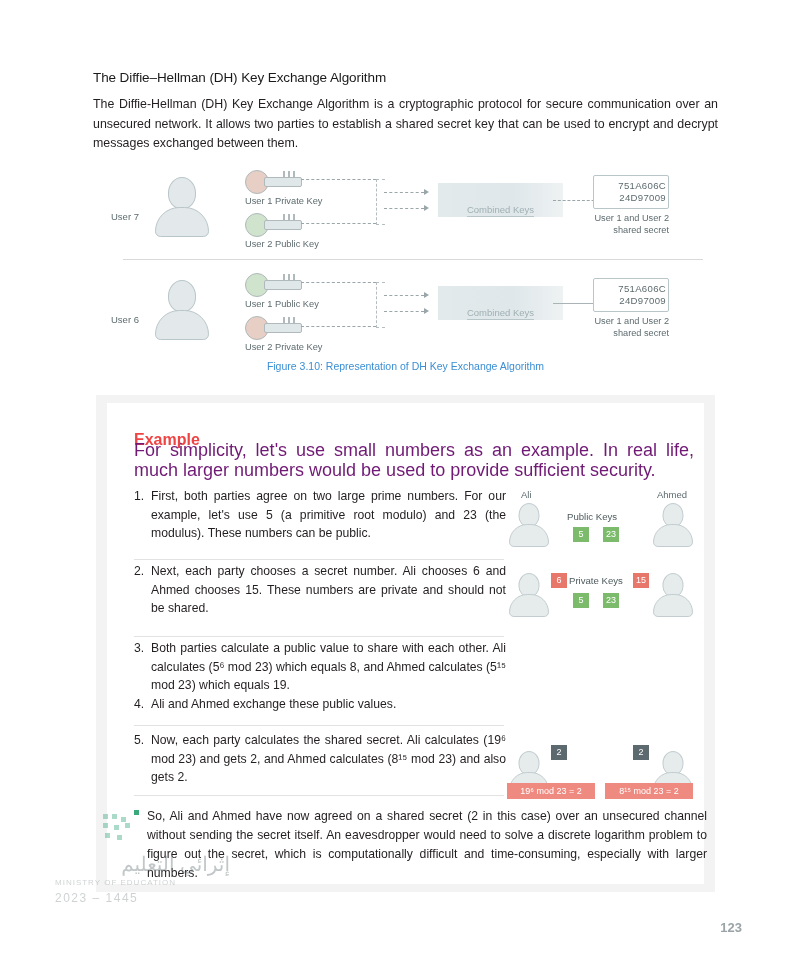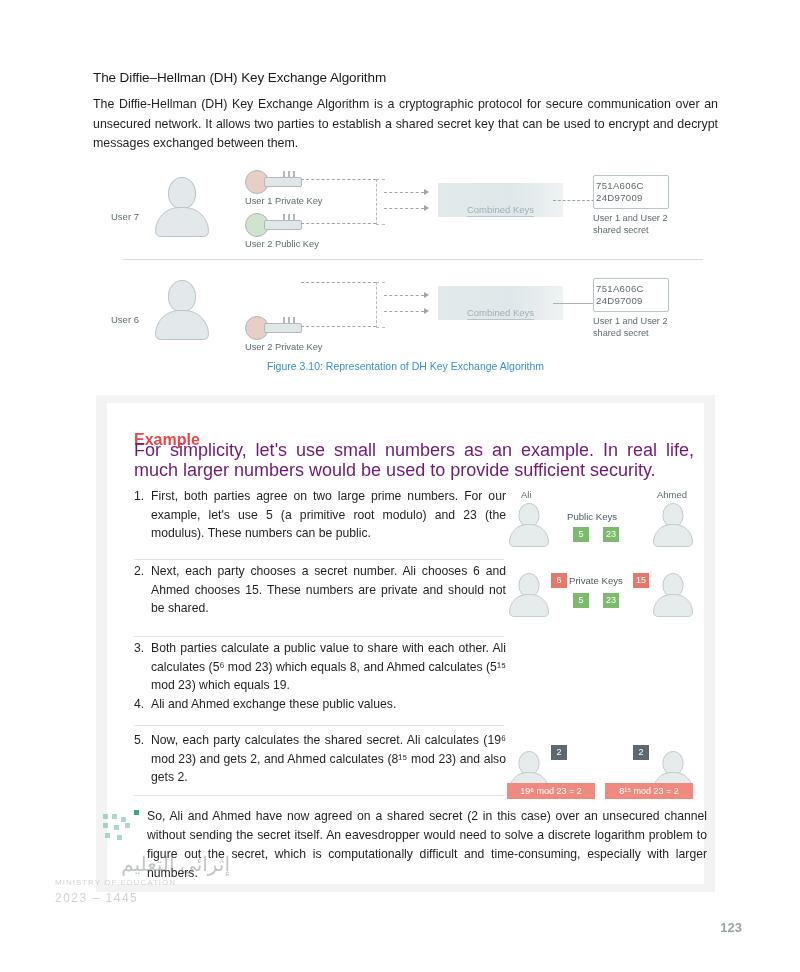--- a/index.html
+++ b/index.html
@@ -59,21 +59,21 @@
   .key-caption{font-size:9.3px;color:#5d6b6e;margin-top:4px;white-space:nowrap;}
 
   .combined{
     position:absolute;width:125px;height:34px;
     background:linear-gradient(90deg,#e2eaec 0%,#dfe7ea 60%,#eef2f3 100%);
     display:flex;align-items:flex-end;justify-content:center;
     font-size:9.5px;color:#9fb0b4;
   }
   .combined span{border-bottom:1px solid #b9c6c9;padding-bottom:1px;}
 
-  .secretbox{position:absolute;width:76px;text-align:left;}
+  .secretbox{position:absolute;width:76px;text-align:right;}
   .secretcard{
     border:1.3px solid #b9c6c9;background:#fff;border-radius:2px;
     padding:4px 2px;font-size:9.6px;line-height:12px;color:#5d6b6e;
     font-family:"Liberation Sans", sans-serif;letter-spacing:0.3px;
   }
   .secret-caption{margin-top:4px;font-size:9.2px;line-height:11.5px;color:#5d6b6e;}
 
   .bracket{position:absolute;border:1.2px dashed #b4bdbf;border-right:none;}
   .dashline{position:absolute;border-top:1.3px dashed #9aa6a9;}
   .solidline{position:absolute;border-top:1.2px solid #aab4b6;}
@@ -236,20 +236,30 @@
 
     <div class="fig-row r2">
       <div class="person" style="left:58px;top:12px;">
         <div class="avatar">
             <div class="head"></div>
             <div class="body"></div>
           </div>
       </div>
       <div class="person-label" style="left:18px;top:46px;">User 6</div>
 
+      <div class="keyitem" style="left:152px;top:5px;">
+        <div class="keyicon key-pub">
+          <div class="bow"></div>
+            <div class="shaft"></div>
+          <div class="tooth" style="left:38px;"></div>
+          <div class="tooth" style="left:43px;"></div>
+          <div class="tooth" style="left:48px;"></div>
+        </div>
+        <div class="key-caption">User 1 Public Key</div>
+      </div>
 
       <div class="keyitem" style="left:152px;top:48px;">
         <div class="keyicon key-priv">
           <div class="bow"></div>
             <div class="shaft"></div>
           <div class="tooth" style="left:38px;"></div>
           <div class="tooth" style="left:43px;"></div>
           <div class="tooth" style="left:48px;"></div>
         </div>
         <div class="key-caption">User 2 Private Key</div>

